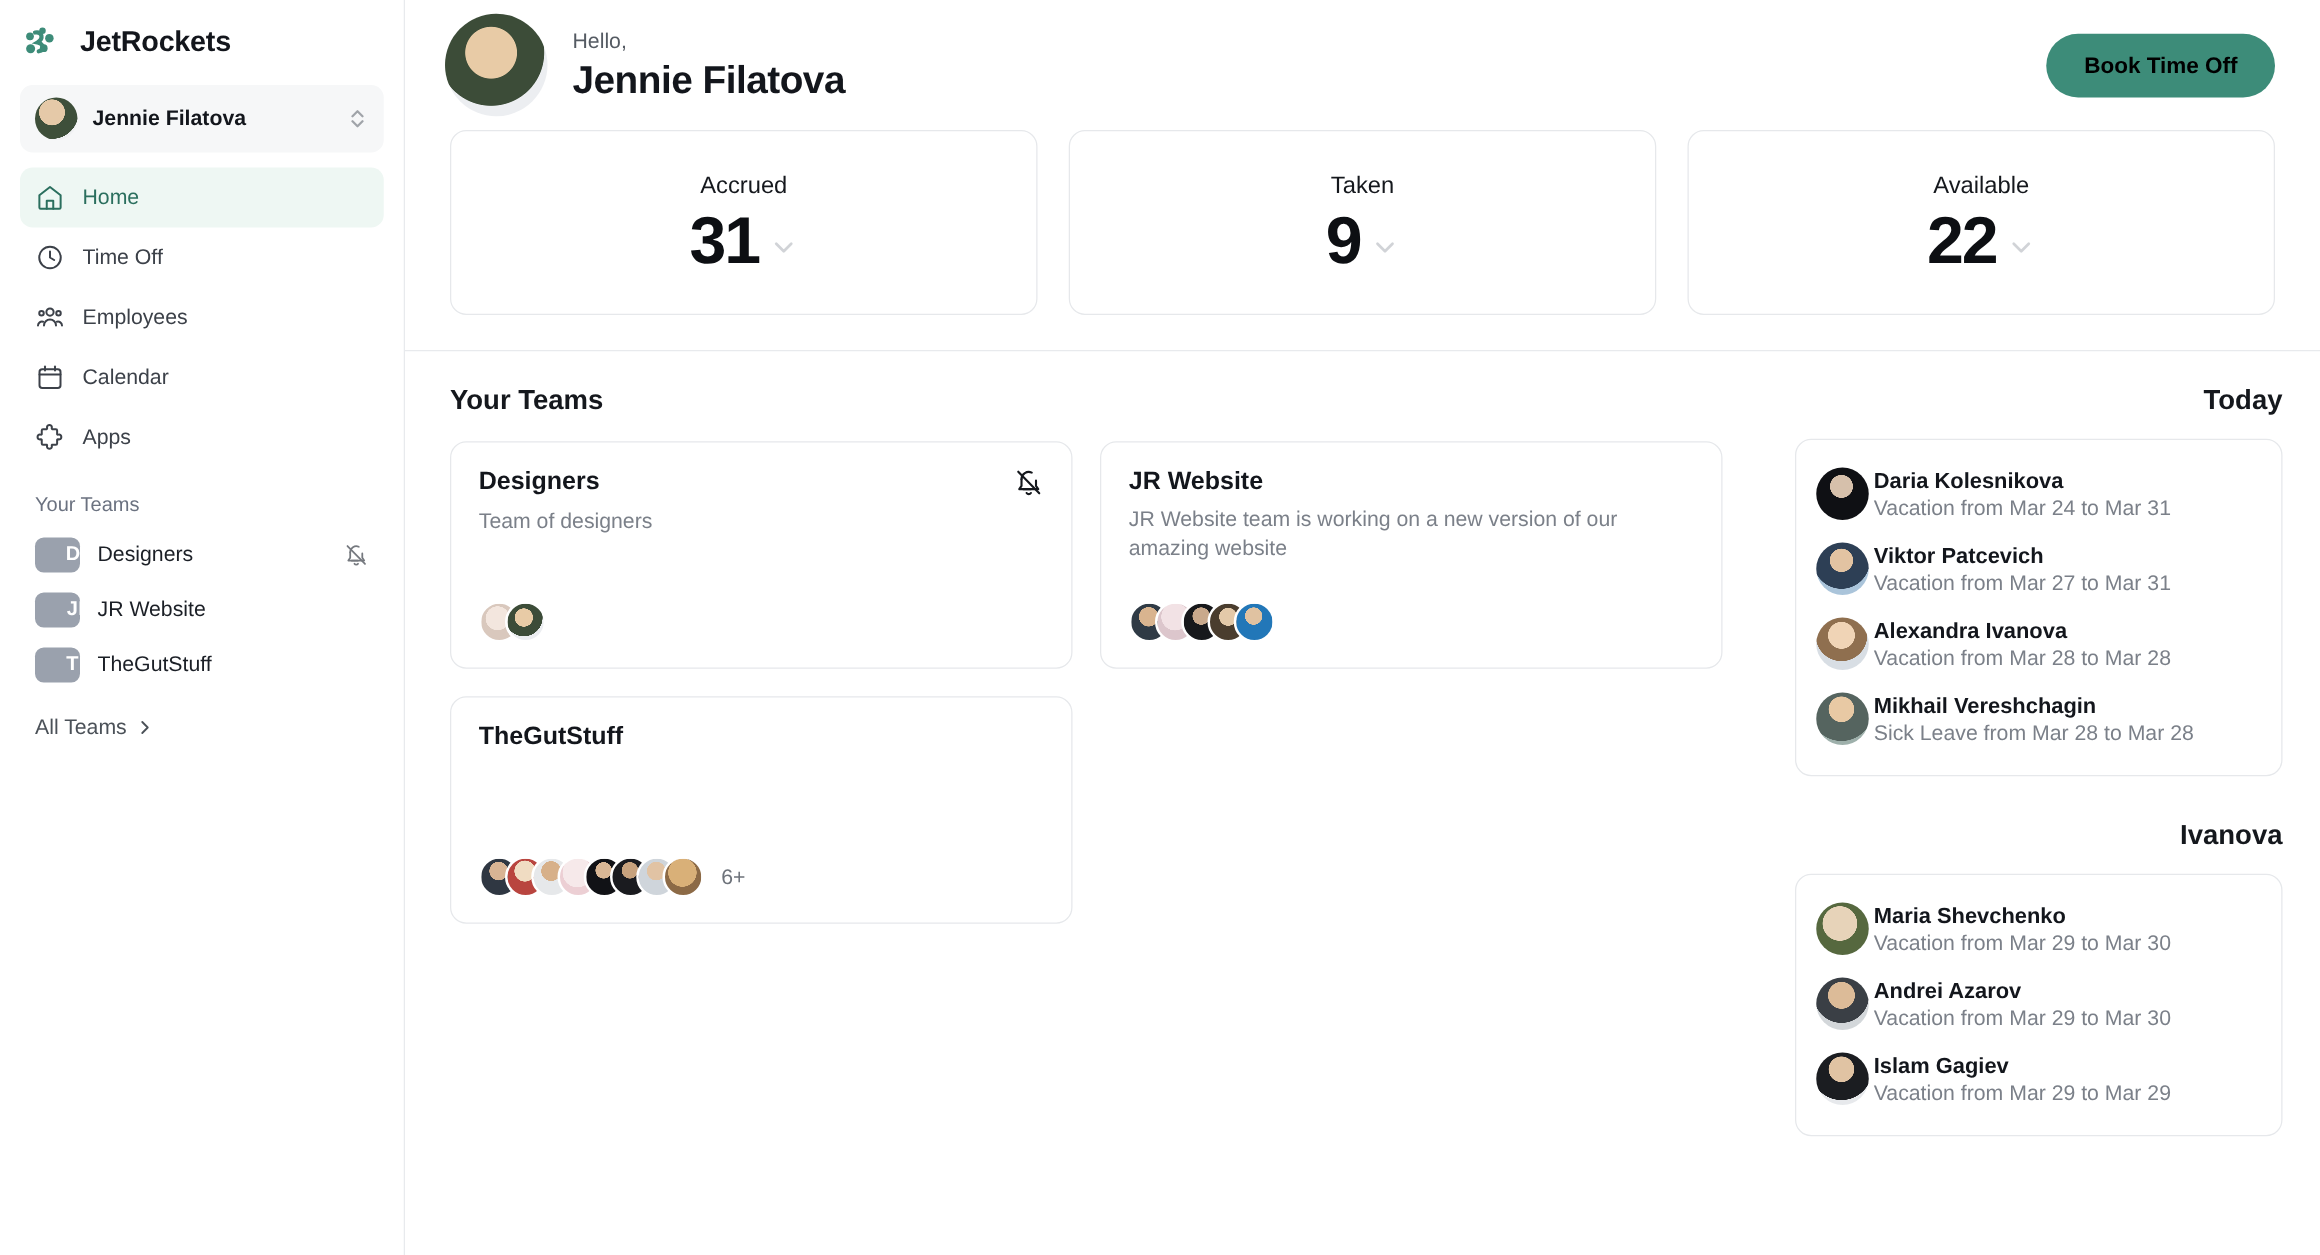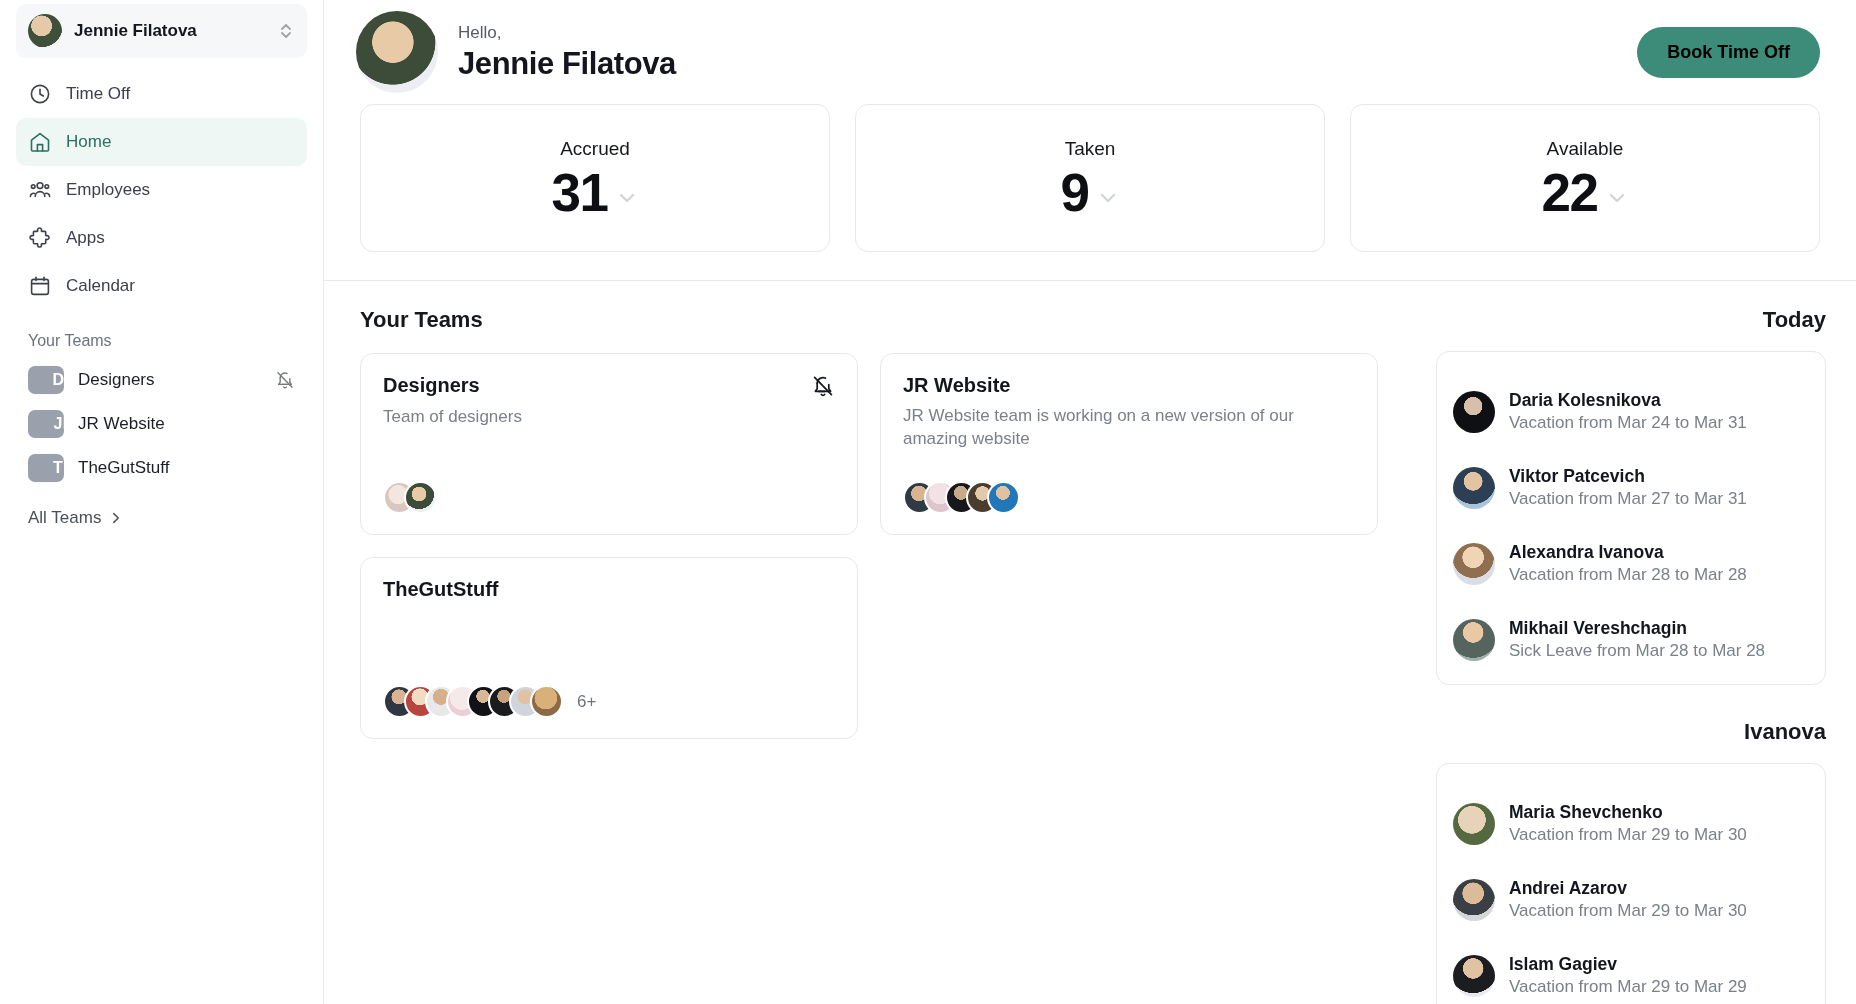--- a/index.html
+++ b/index.html
@@ -145,101 +145,114 @@
 
   .right-col {
     width: 430px; flex: 0 0 430px;
     padding: 26px 30px 0 10px;
   }
   .right-title { font-size: 22px; color: #15181d; text-align: right; margin-bottom: 18px; }
   .leave-card {
     border: 1px solid #e6e8eb; border-radius: 13px;
     background: #fff; padding: 14px 16px;
   }
-  .leave-row { display: flex; align-items: center; gap: 14px; padding: 8px 0; margin-top: 16px; }
+  .leave-row { display: flex; gap: 4px; padding: 8px 0; }
   .leave-row .av { width: 42px; height: 42px; border-radius: 50%; flex: 0 0 42px; }
   .leave-name { font-size: 17.5px; font-weight: 700; color: #13161c; line-height: 1.25; }
   .leave-sub { font-size: 17px; color: #7b8089; line-height: 1.3; }
   .right-gap { height: 34px; }
 
   svg { display: block; }
 </style>
 </head>
 <body>
 
 <div class="app">
 
   <aside class="sidebar">
 
+    <div class="brand">
+      <span class="brand-logo">
+        <svg viewBox="0 0 34 34" width="34" height="34">
+          <circle cx="6" cy="13" r="3.1" fill="#3d8c79"></circle>
+          <circle cx="6.5" cy="23" r="3.6" fill="#3d8c79"></circle>
+          <circle cx="16" cy="8.5" r="2.6" fill="#3d8c79"></circle>
+          <circle cx="21.5" cy="14.5" r="3.4" fill="#3d8c79"></circle>
+          <circle cx="17" cy="22.5" r="3.1" fill="#3d8c79"></circle>
+          <path d="M10 10 C16 9, 17 15, 12 18 C17 19, 18 24, 13 25" stroke="#3d8c79" stroke-width="3.4" fill="none" stroke-linecap="round"></path>
+        </svg>
+      </span>
+      <span class="brand-name">JetRockets</span>
+    </div>
 
     <div class="user-switch">
       <span class="avatar" style="background:radial-gradient(circle at 40% 35%, #e5c9a8 0 34%, #3e4f3a 35% 70%, #f0f1f3 71%);"></span>
       <span class="uname">Jennie Filatova</span>
       <span class="updown">
         <svg viewBox="0 0 18 22" width="18" height="22">
           <path d="M5 9 L9 5 L13 9" stroke="#5b616a" stroke-width="1.8" fill="none" stroke-linecap="round" stroke-linejoin="round"></path>
           <path d="M5 13 L9 17 L13 13" stroke="#5b616a" stroke-width="1.8" fill="none" stroke-linecap="round" stroke-linejoin="round"></path>
         </svg>
       </span>
     </div>
 
     <nav class="nav">
+      <div class="nav-item active">
+        <span class="ico">
+          <svg viewBox="0 0 24 24" width="24" height="24" fill="none" stroke="#2b6f5e" stroke-width="1.6" stroke-linecap="round" stroke-linejoin="round">
+            <path d="M3.5 10.2 L12 3.6 L20.5 10.2 V20 a1 1 0 0 1-1 1 H4.5 a1 1 0 0 1-1-1 Z"></path>
+            <path d="M9.4 21 V14.6 h5.2 V21"></path>
+          </svg>
+        </span>
+        <span class="lbl">Home</span>
+      </div>
+
       <div class="nav-item">
         <span class="ico">
           <svg viewBox="0 0 24 24" width="24" height="24" fill="none" stroke="#3c4149" stroke-width="1.6" stroke-linecap="round" stroke-linejoin="round">
             <circle cx="12" cy="12" r="8.6"></circle>
               <path d="M12 7.2 V12 l3.3 2"></path>
           </svg>
         </span>
         <span class="lbl">Time Off</span>
-      </div>
-
-      <div class="nav-item active">
-        <span class="ico">
-          <svg viewBox="0 0 24 24" width="24" height="24" fill="none" stroke="#2b6f5e" stroke-width="1.6" stroke-linecap="round" stroke-linejoin="round">
-            <path d="M3.5 10.2 L12 3.6 L20.5 10.2 V20 a1 1 0 0 1-1 1 H4.5 a1 1 0 0 1-1-1 Z"></path>
-            <path d="M9.4 21 V14.6 h5.2 V21"></path>
-          </svg>
-        </span>
-        <span class="lbl">Home</span>
       </div>
 
       <div class="nav-item">
         <span class="ico">
           <svg viewBox="0 0 24 24" width="24" height="24" fill="none" stroke="#3c4149" stroke-width="1.6" stroke-linecap="round" stroke-linejoin="round">
             <circle cx="12" cy="7.6" r="2.9"></circle>
             <circle cx="5.2" cy="8.6" r="1.8"></circle>
             <circle cx="18.8" cy="8.6" r="1.8"></circle>
             <path d="M7.2 18.4 a4.8 4.8 0 0 1 9.6 0"></path>
             <path d="M2.4 18.4 a3.2 3.2 0 0 1 4.1-3"></path>
             <path d="M21.6 18.4 a3.2 3.2 0 0 0-4.1-3"></path>
           </svg>
         </span>
         <span class="lbl">Employees</span>
       </div>
 
       <div class="nav-item">
         <span class="ico">
           <svg viewBox="0 0 24 24" width="24" height="24" fill="none" stroke="#3c4149" stroke-width="1.6" stroke-linecap="round" stroke-linejoin="round">
-            <path d="M9.6 3.6 a2 2 0 0 1 3.9 0 c0 1-.5 1.4.2 1.8 l3 0 a1 1 0 0 1 1 1 l0 3 c.4.7.8.2 1.8.2 a2 2 0 0 1 0 3.9 c-1 0-1.4-.5-1.8.2 l0 3 a1 1 0 0 1-1 1 l-3 0 c-.7.4-.2.8-.2 1.8 a2 2 0 0 1-3.9 0 c0-1 .5-1.4-.2-1.8 l-3 0 a1 1 0 0 1-1-1 l0-3 c-.4-.7-.8-.2-1.8-.2 a2 2 0 0 1 0-3.9 c1 0 1.4.5 1.8-.2 l0-3 a1 1 0 0 1 1-1 l3 0 c.7-.4.2-.8.2-1.8 Z"></path>
-          </svg>
-        </span>
-        <span class="lbl">Apps</span>
-      </div>
-
-      <div class="nav-item">
-        <span class="ico">
-          <svg viewBox="0 0 24 24" width="24" height="24" fill="none" stroke="#3c4149" stroke-width="1.6" stroke-linecap="round" stroke-linejoin="round">
             <rect x="3.6" y="5.4" width="16.8" height="15" rx="2.2"></rect>
             <path d="M3.6 9.6 H20.4"></path>
               <path d="M8 3.2 V6.4"></path>
               <path d="M16 3.2 V6.4"></path>
           </svg>
         </span>
         <span class="lbl">Calendar</span>
+      </div>
+
+      <div class="nav-item">
+        <span class="ico">
+          <svg viewBox="0 0 24 24" width="24" height="24" fill="none" stroke="#3c4149" stroke-width="1.6" stroke-linecap="round" stroke-linejoin="round">
+            <path d="M9.6 3.6 a2 2 0 0 1 3.9 0 c0 1-.5 1.4.2 1.8 l3 0 a1 1 0 0 1 1 1 l0 3 c.4.7.8.2 1.8.2 a2 2 0 0 1 0 3.9 c-1 0-1.4-.5-1.8.2 l0 3 a1 1 0 0 1-1 1 l-3 0 c-.7.4-.2.8-.2 1.8 a2 2 0 0 1-3.9 0 c0-1 .5-1.4-.2-1.8 l-3 0 a1 1 0 0 1-1-1 l0-3 c-.4-.7-.8-.2-1.8-.2 a2 2 0 0 1 0-3.9 c1 0 1.4.5 1.8-.2 l0-3 a1 1 0 0 1 1-1 l3 0 c.7-.4.2-.8.2-1.8 Z"></path>
+          </svg>
+        </span>
+        <span class="lbl">Apps</span>
       </div>
     </nav>
 
     <div class="section-label">Your Teams</div>
 
     <div class="team-item">
       <span class="team-badge">DE</span>
       <span class="team-name">Designers</span>
       <span class="bell-off-small">
         <svg viewBox="0 0 24 24" width="20" height="20" fill="none" stroke="#3c4149" stroke-width="1.7" stroke-linecap="round" stroke-linejoin="round">

